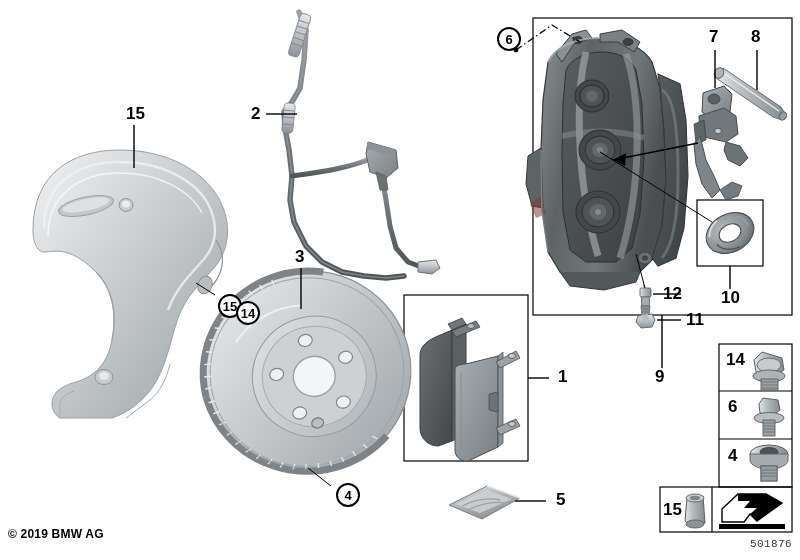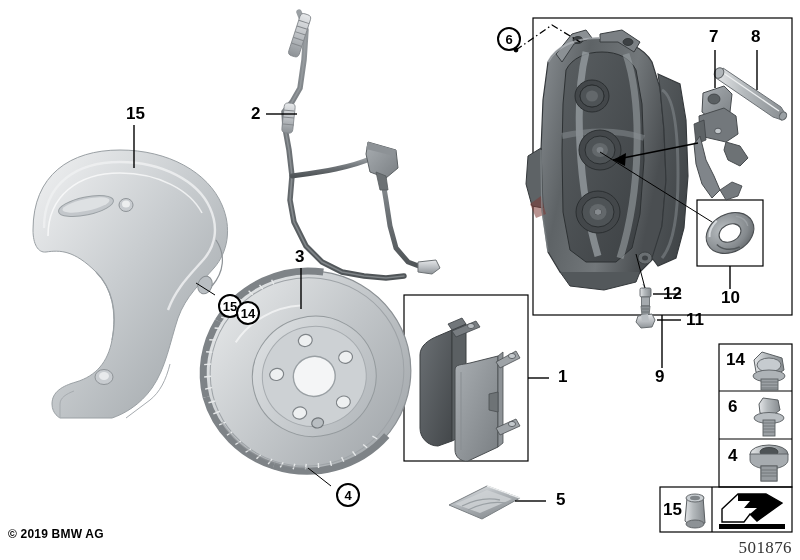--- a/index.html
+++ b/index.html
@@ -61,22 +61,22 @@
     font-family: "Liberation Sans", sans-serif;
     font-weight: bold;
     font-size: 12px;
     color: #000;
     letter-spacing: 0.2px;
   }
   #diagram-id {
     position: absolute;
     right: 8px;
     top: 538px;
-    font-family: Liberation Serif, serif;
-    font-size: 17px;
+    font-family: Liberation Mono, monospace;
+    font-size: 11px;
     color: #333;
     letter-spacing: 0.4px;
   }
 </style>
 </head>
 <body>
 
 <div id="page">
 
   <svg class="layer" viewBox="0 0 800 560">

